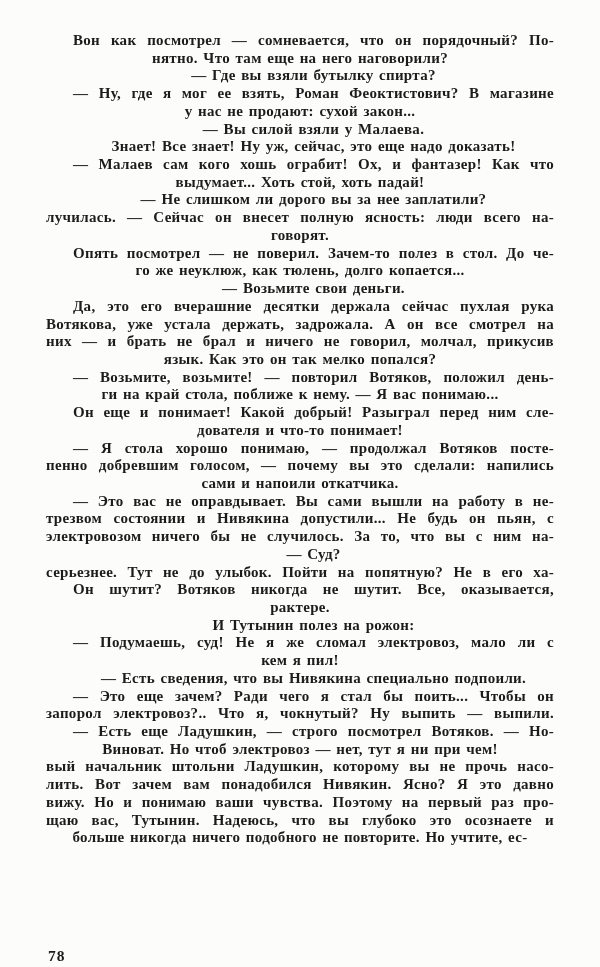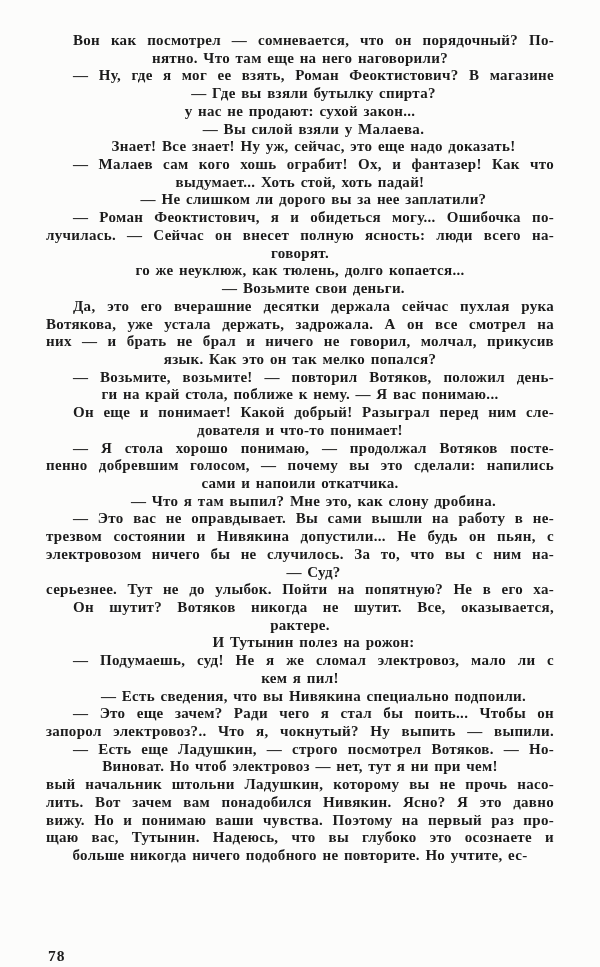--- a/index.html
+++ b/index.html
@@ -53,45 +53,44 @@
     letter-spacing: 1px;
   }
 </style>
 </head>
 <body>
 
 <div class="page">
   <div class="text-block" id="text-block">
       <div class="line indent fill">Вон как посмотрел — сомневается, что он порядочный? По-</div>
       <div class="line">нятно. Что там еще на него наговорили?</div>
+      <div class="line indent">— Где вы взяли бутылку спирта?</div>
       <div class="line indent fill">— Ну, где я мог ее взять, Роман Феоктистович? В магазине</div>
-      <div class="line indent">— Где вы взяли бутылку спирта?</div>
       <div class="line">у нас не продают: сухой закон...</div>
       <div class="line indent">— Вы силой взяли у Малаева.</div>
       <div class="line indent">Знает! Все знает! Ну уж, сейчас, это еще надо доказать!</div>
       <div class="line indent fill">— Малаев сам кого хошь ограбит! Ох, и фантазер! Как что</div>
       <div class="line">выдумает... Хоть стой, хоть падай!</div>
       <div class="line indent">— Не слишком ли дорого вы за нее заплатили?</div>
-      <div class="line indent fill">— Роман Феоктистович, я и обидеться могу... Ошибочка по-</div>
       <div class="line fill">лучилась. — Сейчас он внесет полную ясность: люди всего на-</div>
       <div class="line">говорят.</div>
+      <div class="line indent fill">Опять посмотрел — не поверил. Зачем-то полез в стол. До че-</div>
       <div class="line">го же неуклюж, как тюлень, долго копается...</div>
       <div class="line indent">— Возьмите свои деньги.</div>
       <div class="line indent fill">Да, это его вчерашние десятки держала сейчас пухлая рука</div>
       <div class="line fill">Вотякова, уже устала держать, задрожала. А он все смотрел на</div>
       <div class="line fill">них — и брать не брал и ничего не говорил, молчал, прикусив</div>
       <div class="line">язык. Как это он так мелко попался?</div>
       <div class="line indent fill">— Возьмите, возьмите! — повторил Вотяков, положил день-</div>
       <div class="line">ги на край стола, поближе к нему. — Я вас понимаю...</div>
       <div class="line indent fill">Он еще и понимает! Какой добрый! Разыграл перед ним сле-</div>
       <div class="line">дователя и что-то понимает!</div>
       <div class="line indent fill">— Я стола хорошо понимаю, — продолжал Вотяков посте-</div>
       <div class="line fill">пенно добревшим голосом, — почему вы это сделали: напились</div>
       <div class="line">сами и напоили откатчика.</div>
-      <div class="line indent">— Что я там выпил? Мне это, как слону дробина.</div>
       <div class="line indent fill">— Это вас не оправдывает. Вы сами вышли на работу в не-</div>
       <div class="line fill">трезвом состоянии и Нивякина допустили... Не будь он пьян, с</div>
       <div class="line fill">электровозом ничего бы не случилось. За то, что вы с ним на-</div>
       <div class="line indent">— Суд?</div>
       <div class="line fill">серьезнее. Тут не до улыбок. Пойти на попятную? Не в его ха-</div>
       <div class="line indent fill">Он шутит? Вотяков никогда не шутит. Все, оказывается,</div>
       <div class="line">рактере.</div>
       <div class="line indent">И Тутынин полез на рожон:</div>
       <div class="line indent fill">— Подумаешь, суд! Не я же сломал электровоз, мало ли с</div>
       <div class="line">кем я пил!</div>

